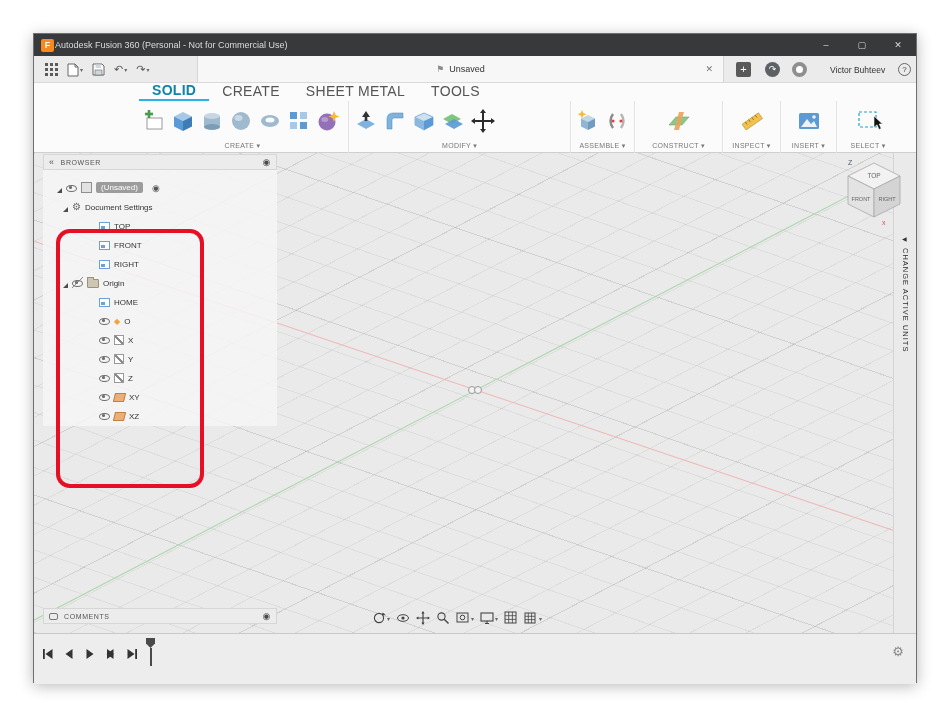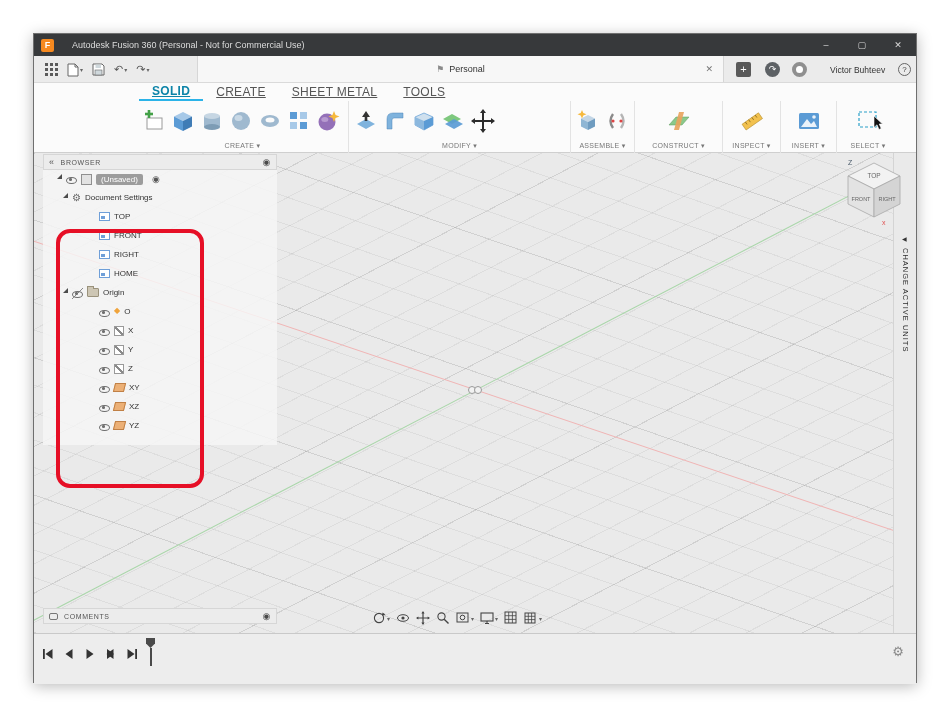--- a/index.html
+++ b/index.html
@@ -5,21 +5,21 @@
   * { margin:0; padding:0; box-sizing:border-box; }
   html,body { width:950px; height:703px; background:#ffffff; font-family:"Liberation Sans", sans-serif; overflow:hidden; }
 
   .window { position:absolute; left:33px; top:33px; width:884px; height:650px; background:#ededed;
             border:1px solid #6f6f6f; box-shadow:0 3px 14px rgba(0,0,0,.28); }
 
   
   .titlebar { height:22px; background:#37393b; display:flex; align-items:center; padding-left:7px; }
   .logo { width:13px; height:13px; background:#f6891f; color:#fff; font-size:9px; font-weight:bold;
           display:flex; align-items:center; justify-content:center; border-radius:2px; }
-  .title-text { color:#dcdcdc; font-size:9px; margin-left:18px; }
+  .title-text { color:#dcdcdc; font-size:9px; margin-left:1px; }
   .win-controls { margin-left:auto; display:flex; height:100%; }
   .win-btn { width:36px; display:flex; align-items:center; justify-content:center; color:#d8d8d8; font-size:9px; }
 
   
   .quickbar { position:relative; height:27px; background:#ebebeb; border-bottom:1px solid #dadada; }
   .qb-left { position:absolute; left:11px; top:0; height:27px; display:flex; align-items:center; gap:9px; }
   .qb-ico { display:flex; align-items:center; color:#555; }
   .glyph-ico { font-size:11px; color:#555; }
   .mini-caret { font-size:6px; color:#666; margin-left:1px; }
   .doc-tab { position:absolute; left:163px; top:0; width:527px; height:26px; background:#f7f7f7;
@@ -38,21 +38,21 @@
                font-size:8.5px; color:#333; }
   .help-circ { position:absolute; left:864px; top:7px; width:13px; height:13px; border-radius:50%;
                border:1px solid #666; color:#444; font-size:8px; text-align:center; line-height:11px; }
 
   
   .ribbon { position:relative; height:70px; background:#fbfbfb; border-bottom:1px solid #cfcfcf; }
   .design-btn { position:absolute; left:7px; top:9px; width:86px; height:46px; background:#fff;
                 border:1px solid #b3b3b3; display:flex; align-items:center; justify-content:center; gap:5px;
                 font-size:9px; font-weight:bold; color:#444; z-index:5; }
   .tabs-row { height:18px; display:flex; align-items:flex-end; padding-left:105px; }
-  .rtab { font-size:12px; color:#555; padding:3px 13px 2px; letter-spacing:.3px;text-decoration:underline; }
+  .rtab { font-size:14px; color:#555; padding:3px 13px 2px; letter-spacing:.3px; }
   .rtab.active { color:#0d84a8; font-weight:bold; border-bottom:2px solid #2bb3e8; padding-bottom:1px; }
   .toolbar { display:flex; height:52px; padding-left:103px; }
   .tgroup { display:flex; flex-direction:column; padding:2px 5px 1px; border-right:1px solid #e3e3e3; }
   .tgroup:last-child { border-right:none; }
   .ticons { display:flex; gap:5px; align-items:center; flex:1; }
   .tlabel { font-size:7px; color:#777; text-align:center; padding-bottom:2px; letter-spacing:.3px; white-space:nowrap; }
 
   
   .canvas { position:relative; height:480px; background:#eaeaea; overflow:hidden; }
   .grid { position:absolute; inset:0;
@@ -70,21 +70,21 @@
 
   
   .panel-header { position:absolute; left:9px; width:234px; height:16px; background:#ececec;
                   border:1px solid #d6d6d6; display:flex; align-items:center; gap:6px;
                   font-size:7px; color:#555; letter-spacing:.6px; padding:0 5px; }
   .ph-circle { margin-left:auto; font-size:9px; color:#4a4a4a; }
   .ph-arrows { font-size:9px; color:#555; line-height:8px; }
 
   
   .tree { position:absolute; left:9px; top:17px; width:234px; background:rgba(246,246,246,0.82); padding:4px 0 5px; z-index:10; }
-  .trow { height:19px; display:flex; align-items:flex-start; gap:4px; font-size:8px; color:#333; }
+  .trow { height:19px; display:flex; align-items:flex-end; gap:4px; font-size:8px; color:#333; }
   .tri { width:0; height:0; border-bottom:5px solid #4c4c4c; border-left:5px solid transparent; flex:none; }
   .eye { position:relative; width:11px; height:11px; flex:none; }
   .eye::before { content:""; position:absolute; left:0; top:2.5px; width:9px; height:5.5px;
                  border:1px solid #6f6f6f; border-radius:50%; }
   .eye::after { content:""; position:absolute; left:3.4px; top:4.4px; width:2.6px; height:2.6px;
                 background:#6f6f6f; border-radius:50%; }
   .eye.off { background:linear-gradient(135deg, transparent 46%, #8a8a8a 46%, #8a8a8a 54%, transparent 54%); }
   .cube-ico { width:11px; height:11px; background:#e2e2e2; border:1px solid #8f8f8f; flex:none; }
   .gear-ico { font-size:10px; color:#666; line-height:10px; flex:none; }
   .folder-ico { width:12px; height:9px; background:#cdc6b4; border:1px solid #9a927c; border-radius:1px; position:relative; flex:none; }
@@ -181,21 +181,21 @@
         <span class="mini-caret">▾</span>
       </span>
       <span class="qb-ico">
         <span class="glyph-ico">↷</span>
         <span class="mini-caret">▾</span>
       </span>
     </div>
 
     <div class="doc-tab">
       <span class="tab-flag">⚑</span>
-      <span class="tab-title">Personal</span>
+      <span class="tab-title">Unsaved</span>
       <span class="tab-close">✕</span>
     </div>
 
     <span class="plus-btn">+</span>
     <span class="circ1">↷</span>
     <span class="circ2"></span>
     <span class="user-name">Victor Buhteev</span>
     <span class="help-circ">?</span>
   </div>
 
@@ -375,31 +375,31 @@
         <span>TOP</span>
       </div>
       <div class="trow" style="padding-left:56px">
         <span class="view-ico"></span>
         <span>FRONT</span>
       </div>
       <div class="trow" style="padding-left:56px">
         <span class="view-ico"></span>
         <span>RIGHT</span>
       </div>
-      <div class="trow" style="padding-left:56px">
-        <span class="view-ico"></span>
-        <span>HOME</span>
-      </div>
       <div class="trow" style="padding-left:20px">
         <span class="tri"></span>
         <span class="eye off"></span>
         <span class="folder-ico"></span>
         <span>Origin</span>
       </div>
       <div class="trow" style="padding-left:56px">
+        <span class="view-ico"></span>
+        <span>HOME</span>
+      </div>
+      <div class="trow" style="padding-left:56px">
         <span class="eye"></span>
         <span class="origin-pt">◆</span>
         <span>O</span>
       </div>
       <div class="trow" style="padding-left:56px">
         <span class="eye"></span>
         <span class="axis-ico"></span>
         <span>X</span>
       </div>
       <div class="trow" style="padding-left:56px">
@@ -414,25 +414,20 @@
       </div>
       <div class="trow" style="padding-left:56px">
         <span class="eye"></span>
         <span class="plane-ico"></span>
         <span>XY</span>
       </div>
       <div class="trow" style="padding-left:56px">
         <span class="eye"></span>
         <span class="plane-ico"></span>
         <span>XZ</span>
-      </div>
-      <div class="trow" style="padding-left:56px">
-        <span class="eye"></span>
-        <span class="plane-ico"></span>
-        <span>YZ</span>
       </div>
     </div>
 
     <div class="red-annotation"></div>
 
     <div class="viewcube">
       <span class="vc-z">Z</span>
       <svg width="84" height="84">
         <polygon points="40,8 66,21 40,34 14,21" fill="#f2f2f2" stroke="#a8a8a8" stroke-width="0.8"></polygon>
         <polygon points="14,21 40,34 40,62 14,49" fill="#e3e3e3" stroke="#a8a8a8" stroke-width="0.8"></polygon>

